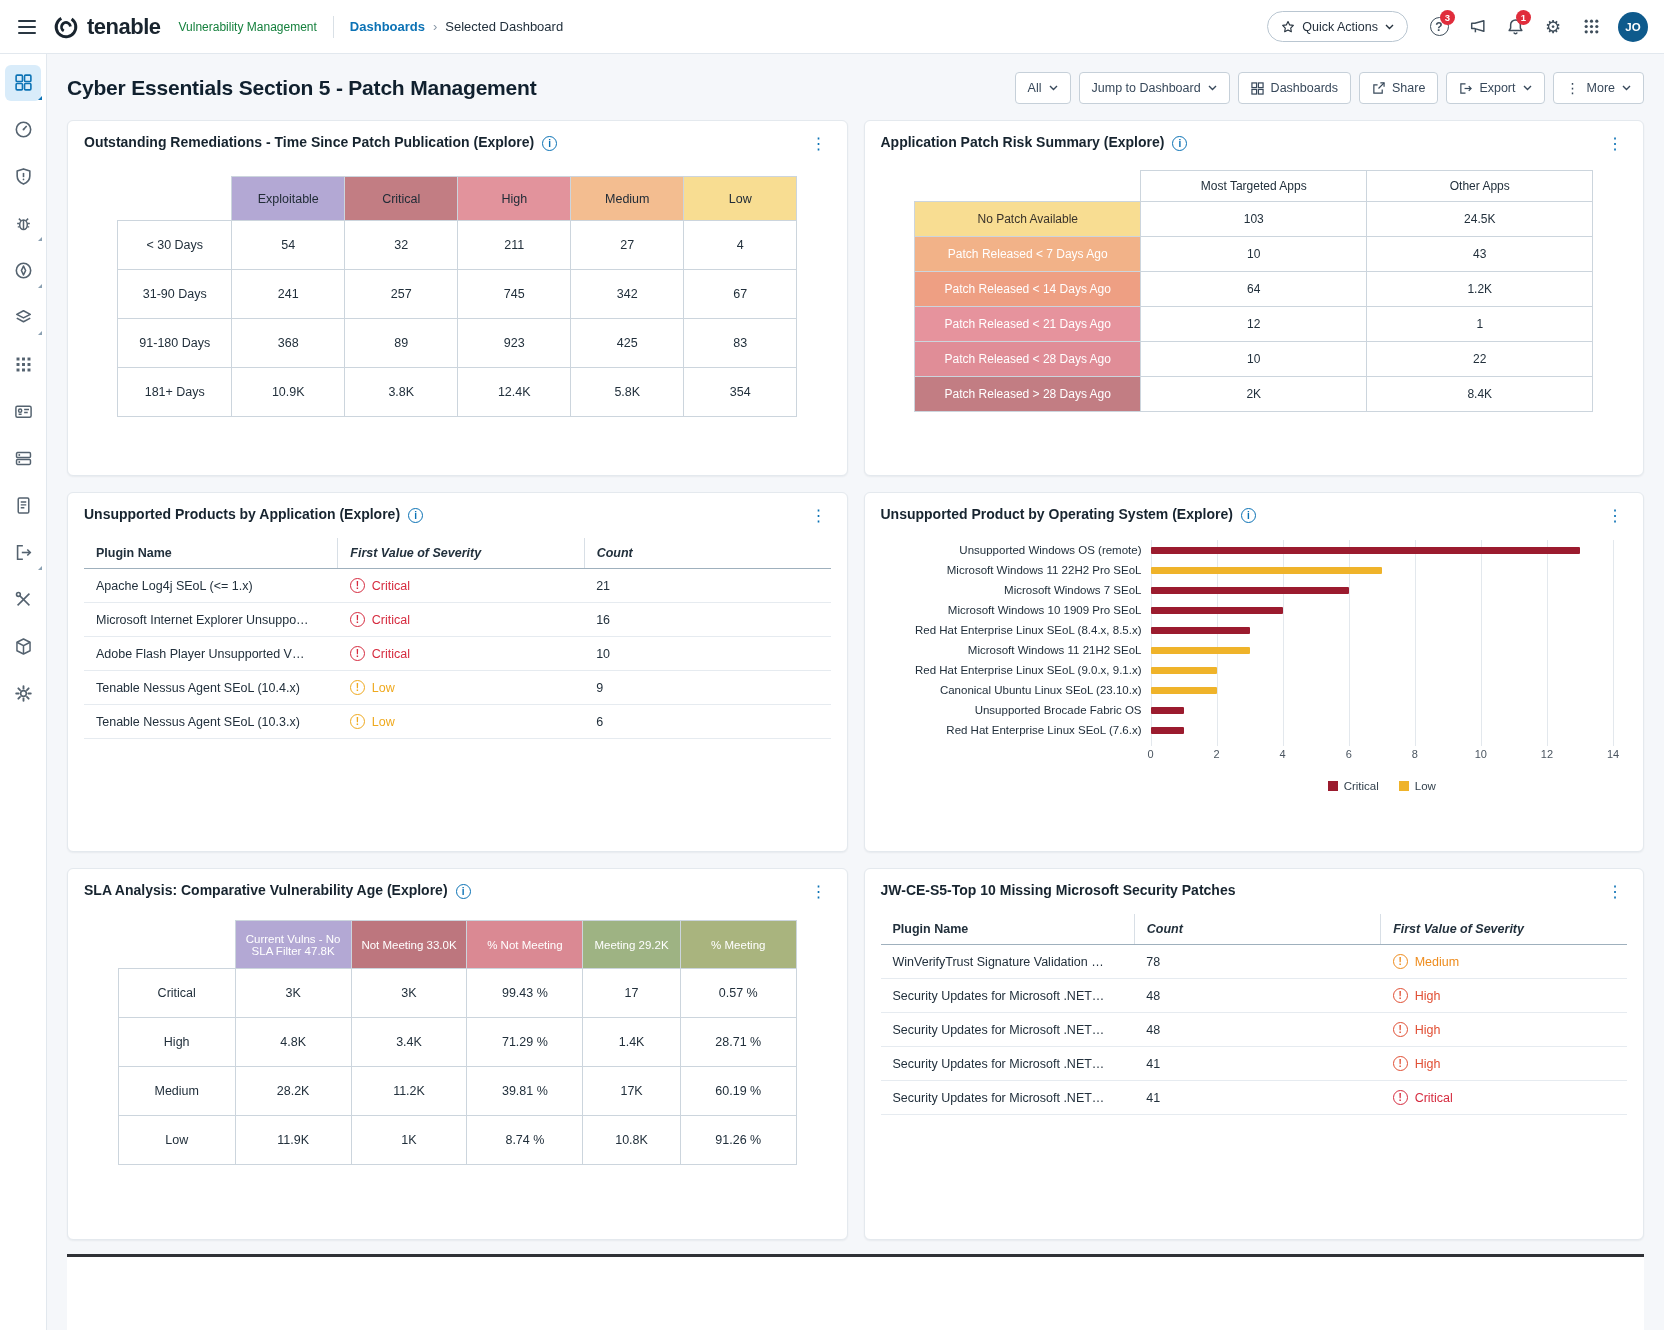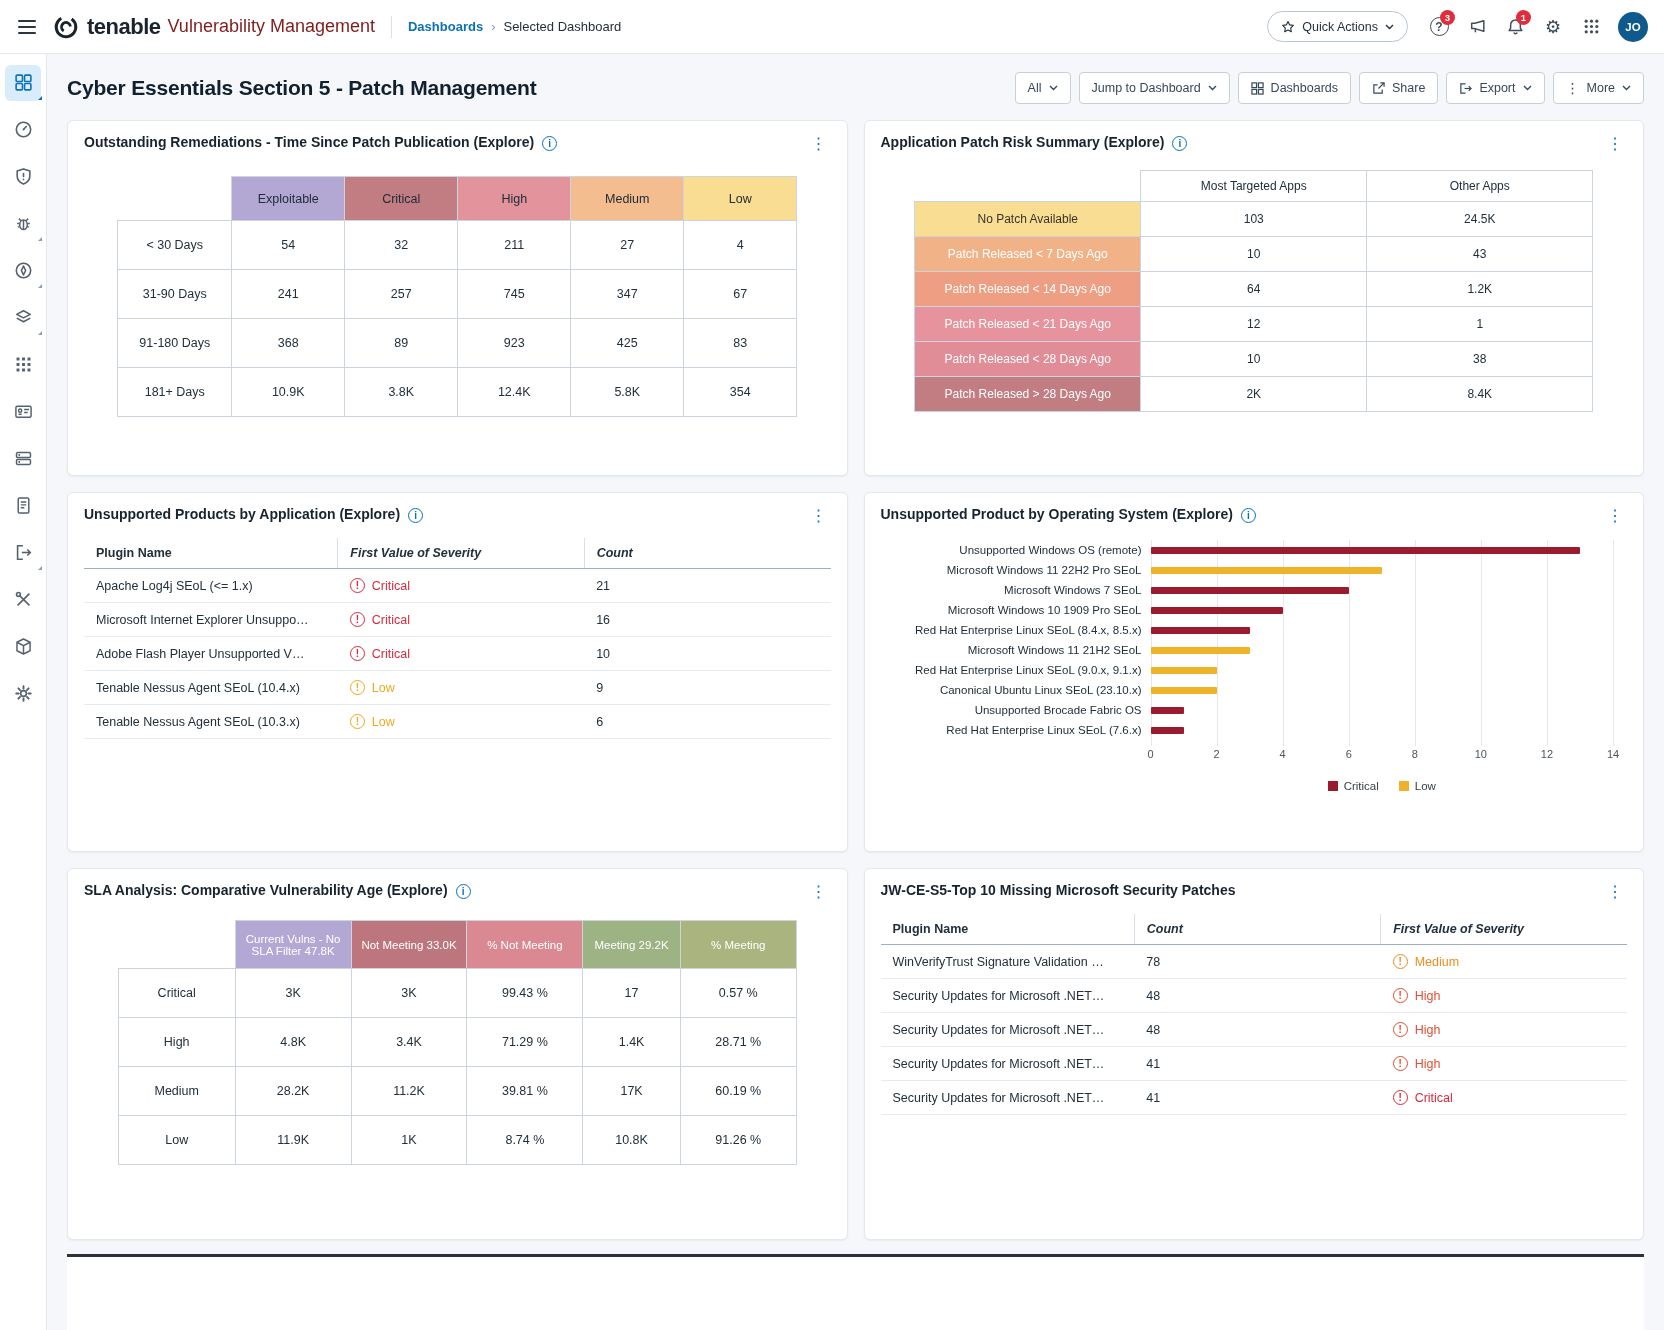--- a/index.html
+++ b/index.html
@@ -6,21 +6,21 @@
   html,body { width:1664px; height:1330px; }
   body { font-family:"Liberation Sans","DejaVu Sans",sans-serif; background:#fff; color:#22303c; overflow:hidden; }
   .app { position:relative; width:1664px; height:1330px; overflow:hidden; }
 
   
   .topnav { position:absolute; top:0; left:0; right:0; height:54px; background:#fff; border-bottom:1px solid #e2e8ee; display:flex; align-items:center; padding:0 16px 0 10px; z-index:20; }
   .hamburger { width:34px; height:34px; background:none; border:none; cursor:pointer; display:flex; flex-direction:column; justify-content:center; gap:4px; align-items:center; }
   .hamburger span { display:block; width:18px; height:2px; background:#2a3742; border-radius:1px; }
   .brand { display:flex; align-items:center; gap:7px; margin-left:8px; cursor:pointer; }
   .brand-word { font-size:22px; font-weight:800; letter-spacing:-0.5px; color:#19242e; }
-  .brand-product { font-size:18px; font-weight:500; color:#7f1d1d; margin-left:0; }
+  .brand-product { font-size:12px; font-weight:500; color:#15803d; margin-left:11px; }
   .nav-divider { width:1px; height:22px; background:#d9e0e6; margin:0 16px; }
   .breadcrumb { display:flex; align-items:center; gap:8px; font-size:13px; }
   .bc-parent { color:#0b72b5; font-weight:700; cursor:pointer; }
   .bc-sep { color:#8796a5; font-size:13px; }
   .bc-current { color:#22303c; }
   .nav-right { margin-left:auto; display:flex; align-items:center; gap:4px; }
   .qa-pill { display:flex; align-items:center; gap:7px; height:31px; border:1px solid #b9c6d1; border-radius:16px; background:#fff; padding:0 13px; font-size:12.5px; color:#25313d; cursor:pointer; margin-right:10px; }
   .icon-btn { position:relative; width:34px; height:34px; border:none; background:none; display:flex; align-items:center; justify-content:center; color:#3f4e5b; cursor:pointer; }
   .badge { position:absolute; top:0px; right:1px; min-width:15px; height:15px; border-radius:8px; background:var(--badge-red,#e02d3c); color:#fff; font-size:9.5px; font-weight:700; display:flex; align-items:center; justify-content:center; padding:0 3px; }
   .qmark { width:19px; height:19px; border:1.6px solid #3f4e5b; border-radius:50%; display:flex; align-items:center; justify-content:center; font-size:12px; font-weight:700; }
@@ -438,21 +438,21 @@
                 <td>32</td>
                 <td>211</td>
                 <td>27</td>
                 <td>4</td>
               </tr>
               <tr>
                 <td class="rl">31-90 Days</td>
                 <td>241</td>
                 <td>257</td>
                 <td>745</td>
-                <td>347</td>
+                <td>342</td>
                 <td>67</td>
               </tr>
               <tr>
                 <td class="rl">91-180 Days</td>
                 <td>368</td>
                 <td>89</td>
                 <td>923</td>
                 <td>425</td>
                 <td>83</td>
               </tr>
@@ -501,21 +501,21 @@
                 <td>1.2K</td>
               </tr>
               <tr>
                 <th class="pr3">Patch Released &lt; 21 Days Ago</th>
                 <td>12</td>
                 <td>1</td>
               </tr>
               <tr>
                 <th class="pr4">Patch Released &lt; 28 Days Ago</th>
                 <td>10</td>
-                <td>38</td>
+                <td>22</td>
               </tr>
               <tr>
                 <th class="pr5">Patch Released &gt; 28 Days Ago</th>
                 <td>2K</td>
                 <td>8.4K</td>
               </tr>
             </tbody>
           </table>
         </section>
 

